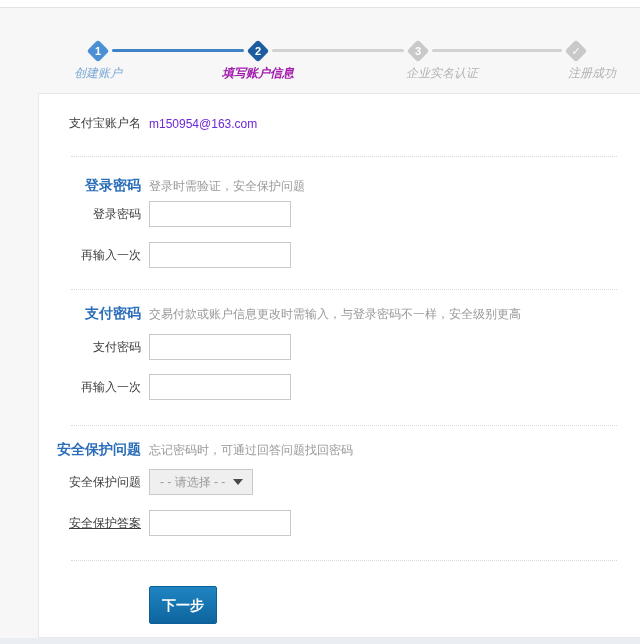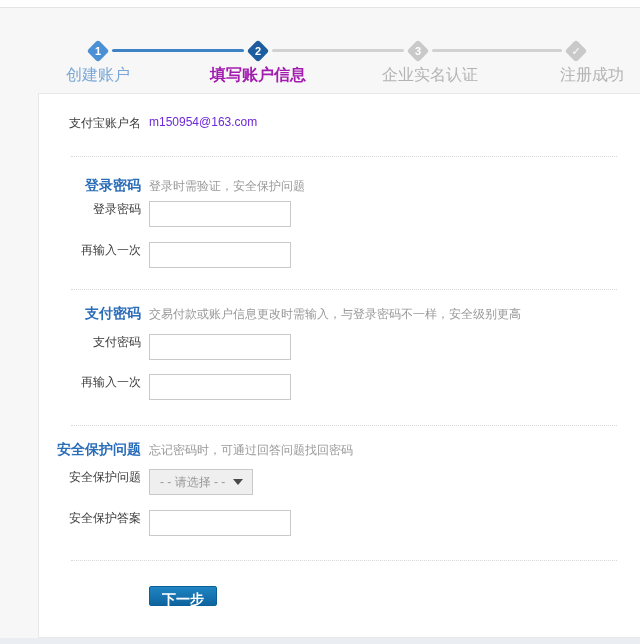--- a/index.html
+++ b/index.html
@@ -16,60 +16,60 @@
   .step-marker { position:absolute; top:34px; width:16px; height:16px;
     border-radius:3px; transform:rotate(45deg); }
   .step-marker span { display:block; width:16px; height:16px; transform:rotate(-45deg);
     text-align:center; line-height:16px; color:#fff; font-weight:bold; font-size:11px; }
   .m-done    { background:#4b8fd4; }
   .m-current { background:#1d5c9e; }
   .m-pending { background:#c9c9c9; }
   .step-line { position:absolute; top:40px; height:3px; border-radius:2px; }
   .l-blue { background:#3e83c6; }
   .l-gray { background:#d2d2d2; }
-  .step-label { position:absolute; top:56px; width:120px; text-align:center; font-size:16px; }
+  .step-label { position:absolute; top:56px; width:120px; text-align:center; font-size:12px;font-style:italic; }
   .lab-done    { color:#7ba7d6; }
   .lab-current { color:#a21caf; font-weight:bold; }
   .lab-pending { color:#b3b3b3; }
 
   
   .panel { position:absolute; left:38px; top:93px; width:604px; height:545px;
     background:#ffffff; border:1px solid #e8e8e8; }
 
-  .frow { display:flex; }
+  .frow { display:flex; align-items:center; }
   .lbl { width:102px; text-align:right; margin-right:8px; flex:none; color:#3c3c3c; }
 
   .account-row { margin-top:21px; }
   .account-value { font-weight:normal; color:#6d28d9; }
 
   .sep { border-top:1px dotted #d9d9d9; margin-left:32px; margin-right:24px; height:0; }
   .sep1 { margin-top:24px; } .sep2 { margin-top:21px; }
   .sep3 { margin-top:25px; } .sep4 { margin-top:24px; }
 
   .sec-head { display:flex; align-items:baseline; }
   .sec-title { width:102px; text-align:right; margin-right:8px; flex:none;
     color:#2a6db8; font-size:14px; font-weight:bold; }
   .sec-desc { color:#999999; font-size:12px; }
   .h1 { margin-top:20px; } .h2 { margin-top:15px; } .h3 { margin-top:15px; }
 
   .r1 { margin-top:6px; } .r2 { margin-top:15px; }
   .r3 { margin-top:11px; } .r4 { margin-top:14px; }
-  .r5 { margin-top:10px; } .r6 { margin-top:15px; }
+  .r5 { margin-top:10px; } .r6 { margin-top:15px;text-decoration:underline; }
 
   input.txt { width:142px; height:26px; border:1px solid #c9c9c9; background:#fff;
     padding:0 6px; font-size:12px; font-family:inherit; outline:none; }
 
   .select { width:104px; height:26px; border:1px solid #c9c9c9; background:#efefef;
     display:flex; align-items:center; cursor:pointer; }
   .select-value { color:#999999; font-size:12px; padding-left:10px; flex:1; }
   .select-arrow { width:0; height:0; border-left:5px solid transparent;
     border-right:5px solid transparent; border-top:6px solid #4a4a4a; margin-right:9px; }
 
   .btn-row { margin-top:25px; margin-left:110px; }
-  .btn-next { display:inline-block; min-width:59px; height:20px; padding:0 12px;
+  .btn-next { display:inline-block; min-width:59px; height:38px; padding:0 12px;
     background:linear-gradient(#1f85c2,#0e649e); border:1px solid #0a5f99; border-radius:2px;
     color:#ffffff; font-size:14px; font-weight:bold; line-height:25px; text-align:center;
     cursor:pointer; font-family:inherit; }
 
   .bottombar { position:absolute; left:0; top:638px; width:640px; height:6px; background:#eaeef2; }
 </style>
 </head>
 <body>
 
 <div class="topbar"></div>

